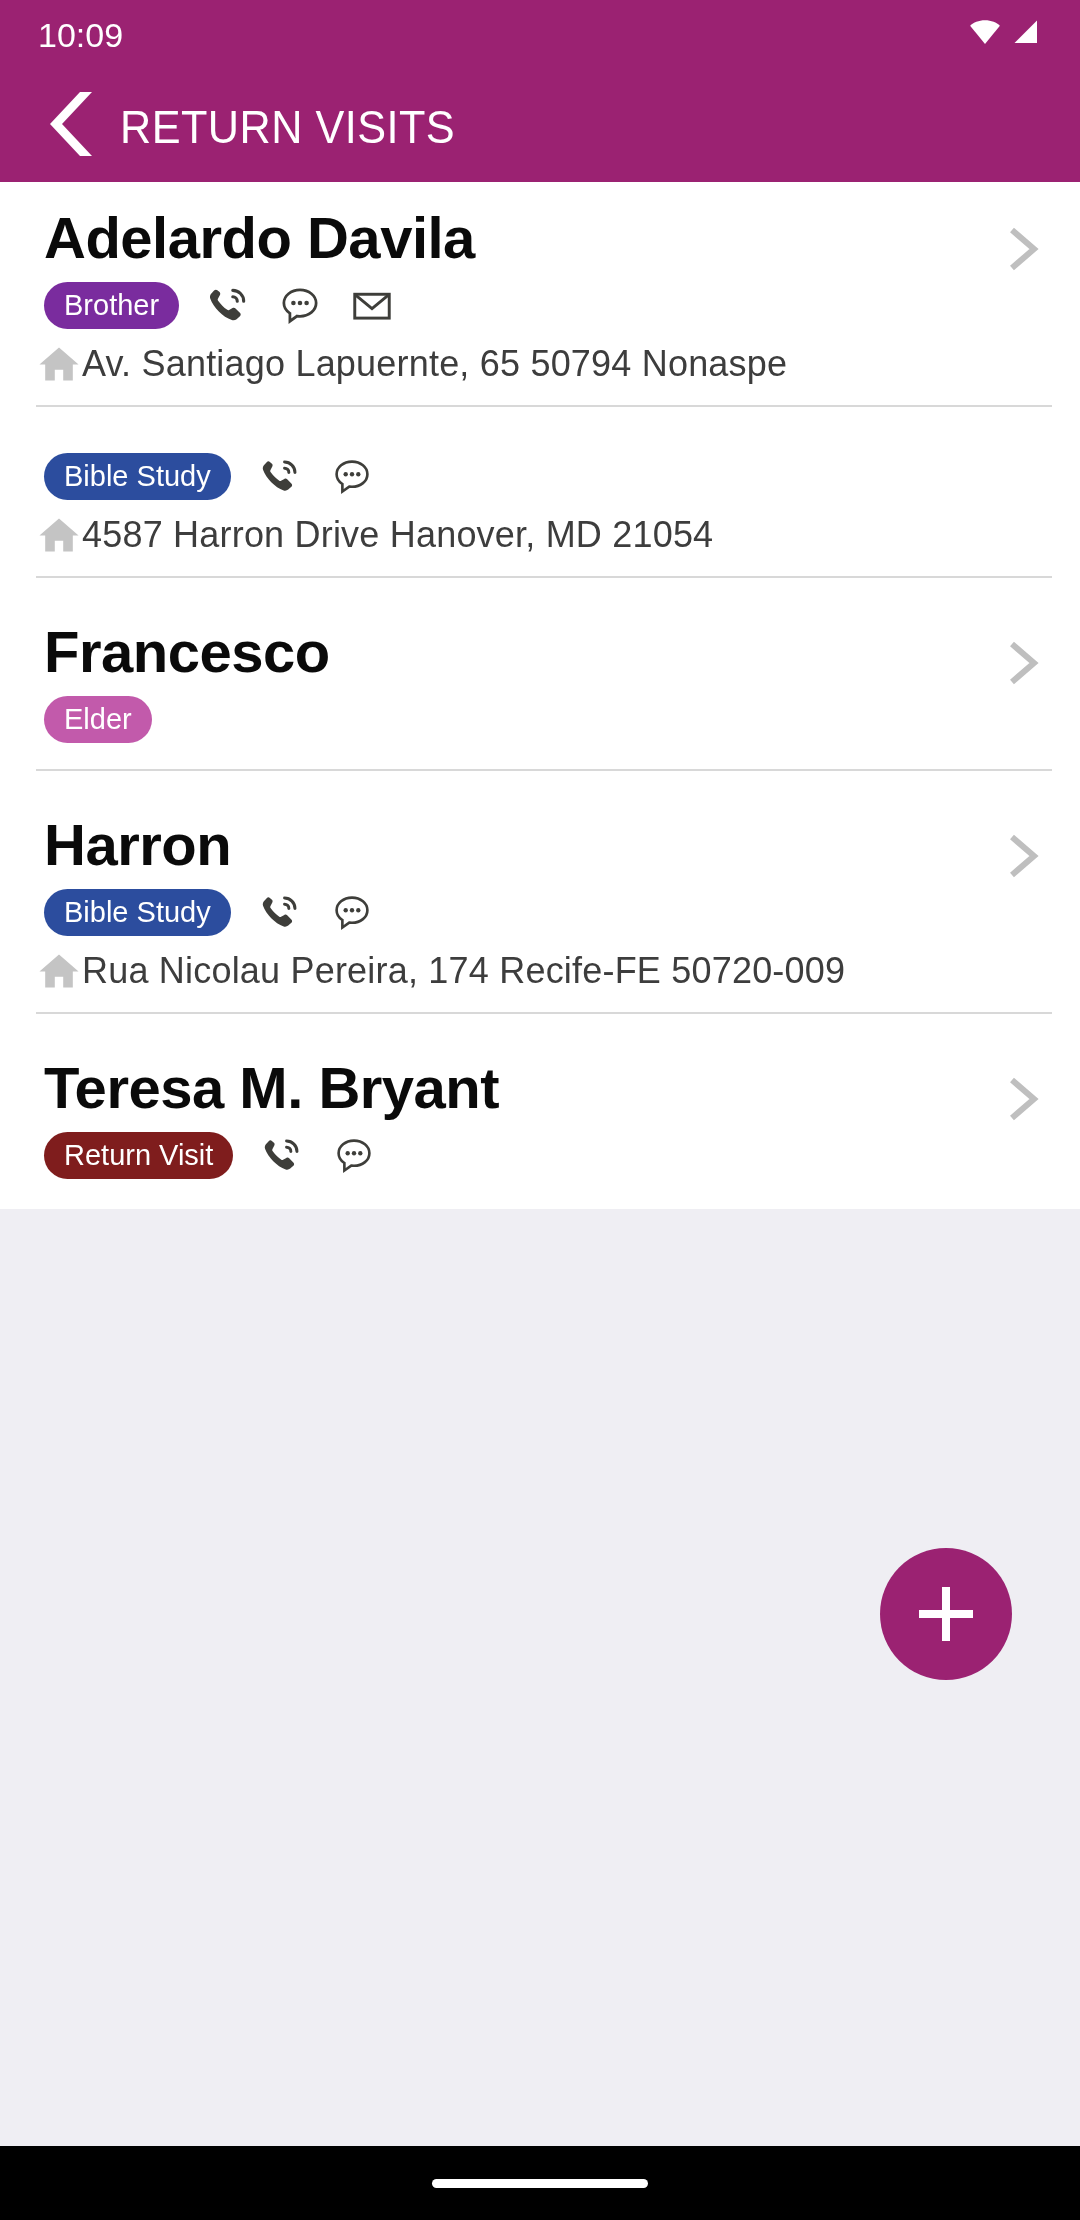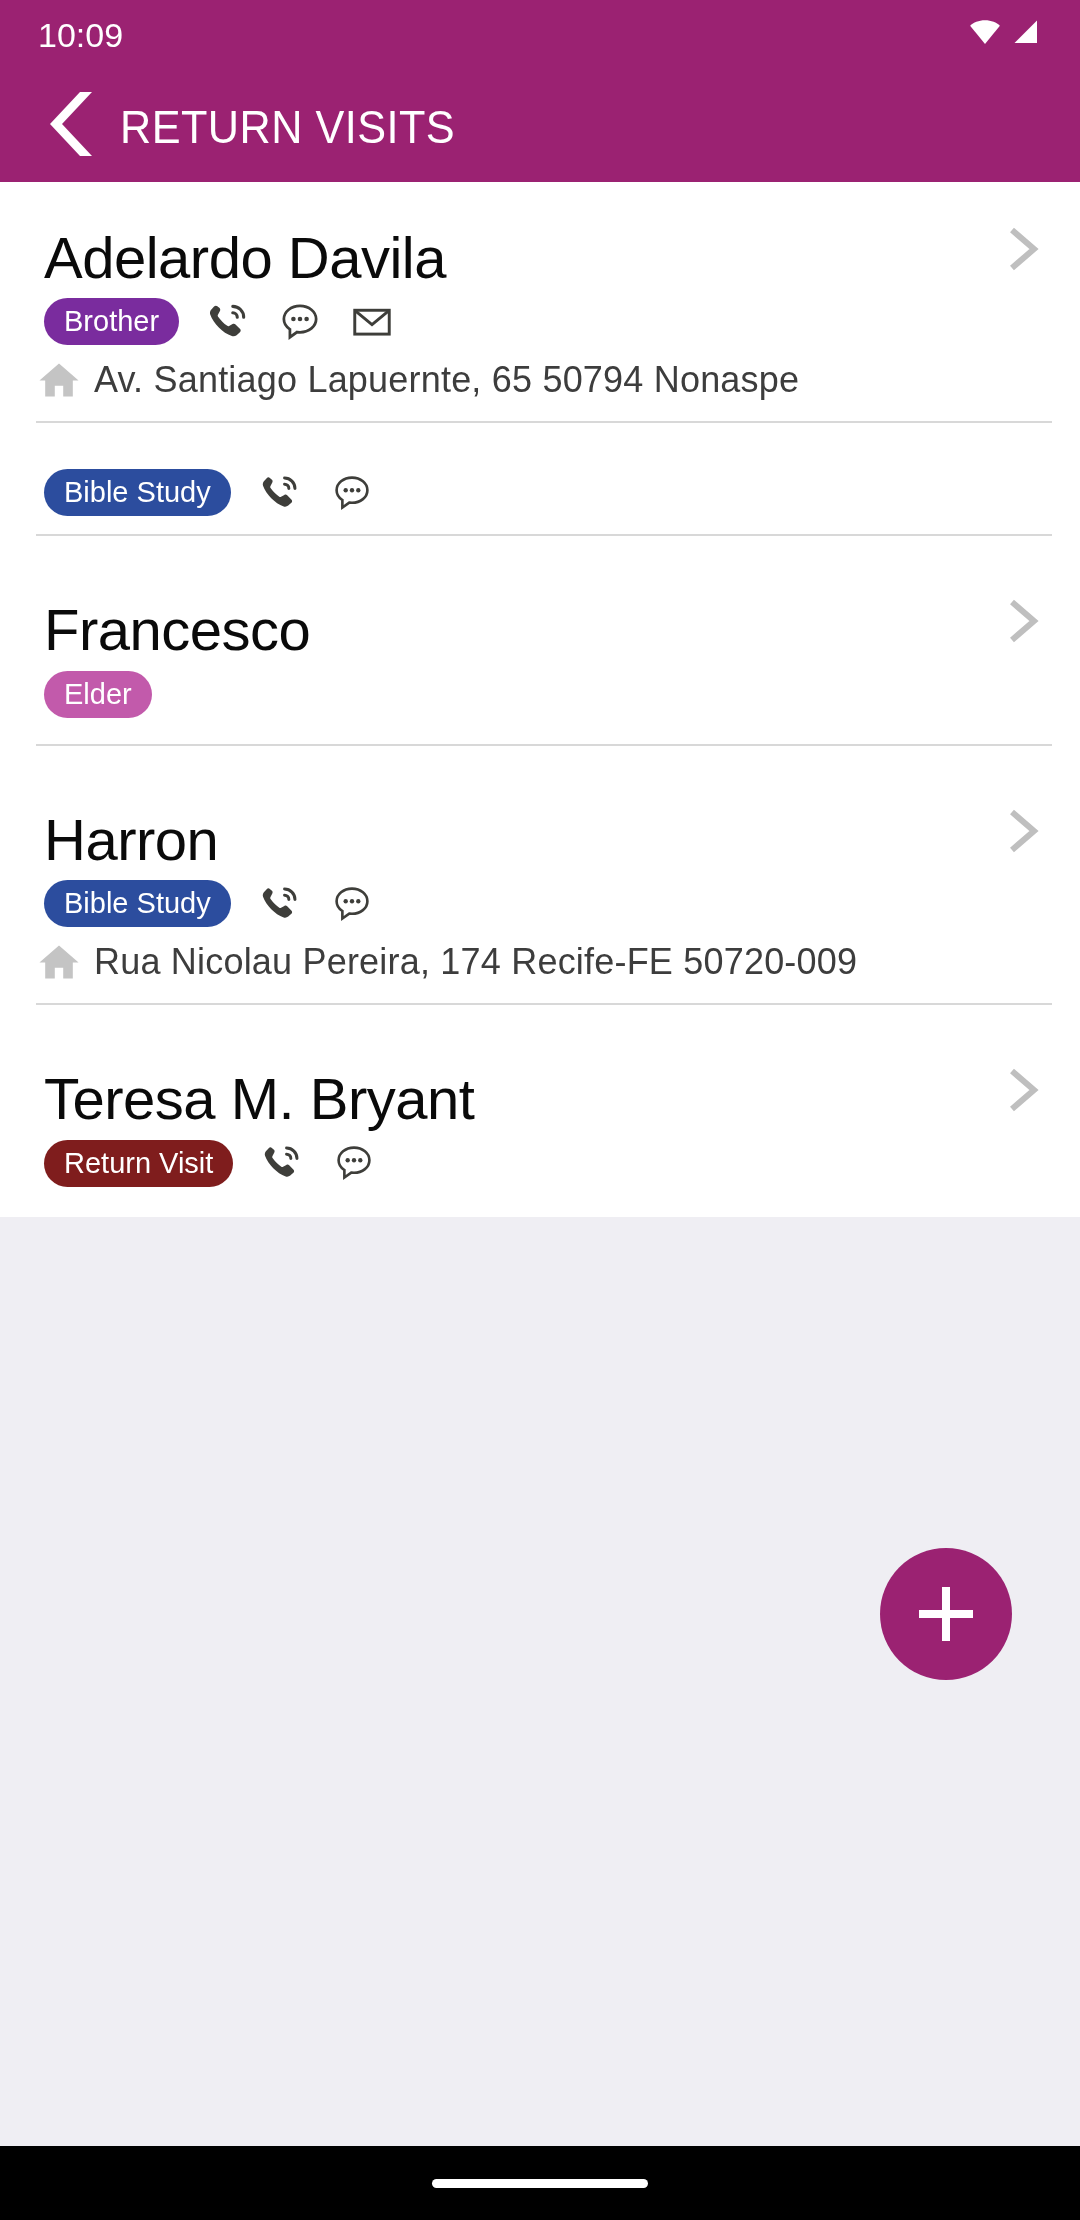--- a/index.html
+++ b/index.html
@@ -67,26 +67,25 @@
     padding:22px 0 18px 0;
     background:#ffffff;
   }
   .row-top {
     display:flex; align-items:flex-start;
     padding:0 34px 0 44px;
   }
   .person-name {
     font-size:58px;
     color:#0a0a0a;
-    font-weight:400;
+    font-weight:700;
     line-height:1.18;
     letter-spacing:-0.5px;
     flex:1 1 auto;
     font-family:"Liberation Sans", sans-serif;
-    margin-top:20px;
   }
   .chevron-right {
     flex:0 0 auto;
     margin-top:22px;
     margin-right:6px;
   }
 
   .row-badges {
     display:flex; align-items:center;
     padding:6px 44px 0 44px;
@@ -111,21 +110,20 @@
     gap:26px;
   }
   .act-icon {
     display:inline-flex; align-items:center; justify-content:center;
     width:46px; height:46px;
   }
 
   .row-address {
     display:flex; align-items:center;
     padding:12px 34px 0 36px;
-    gap:12px;
   }
   .home-icon { flex:0 0 auto; display:flex; align-items:center; }
   .address-text {
     font-size:36px;
     color:#3d3d3d;
     font-weight:300;
     font-family:"Liberation Sans Narrow","Liberation Sans",sans-serif;
     letter-spacing:0.2px;
     white-space:nowrap;
   }
@@ -278,20 +276,28 @@
             <span class="act-icon">
               <svg width="42" height="42" viewBox="0 0 24 24">
                 <path d="M12 3.2c-4.9 0-8.8 3.2-8.8 7.2 0 2.3 1.3 4.3 3.3 5.6v4.3l3.9-2.8c.5.1 1.1.1 1.6.1 4.9 0 8.8-3.2 8.8-7.2S16.9 3.2 12 3.2z" fill="none" stroke="#3E3E3A" stroke-width="1.5"></path>
                 <circle cx="8.4" cy="10.4" r="1.25" fill="#3E3E3A"></circle>
                 <circle cx="12" cy="10.4" r="1.25" fill="#3E3E3A"></circle>
                 <circle cx="15.6" cy="10.4" r="1.25" fill="#3E3E3A"></circle>
               </svg>
             </span>
           </span>
         </div>
+        <div class="row-address">
+          <span class="home-icon">
+            <svg width="46" height="46" viewBox="0 0 24 24">
+                <path d="M12 3.4 1.8 12.2h3v8.4h5v-5.6h4.4v5.6h5v-8.4h3L12 3.4z" fill="#C4C4C4"></path>
+              </svg>
+          </span>
+          <span class="address-text">4587 Harron Drive Hanover, MD 21054</span>
+        </div>
         <div class="divider"></div>
       </div>
 
       <div class="list-item">
         <div class="row-top">
           <div class="person-name">Francesco</div>
           <span class="chevron-right">
             <svg width="34" height="46" viewBox="0 0 34 46">
                 <path d="M6 4 L28 23 L6 42" fill="none" stroke="#bfbfbf" stroke-width="6"></path>
               </svg>

